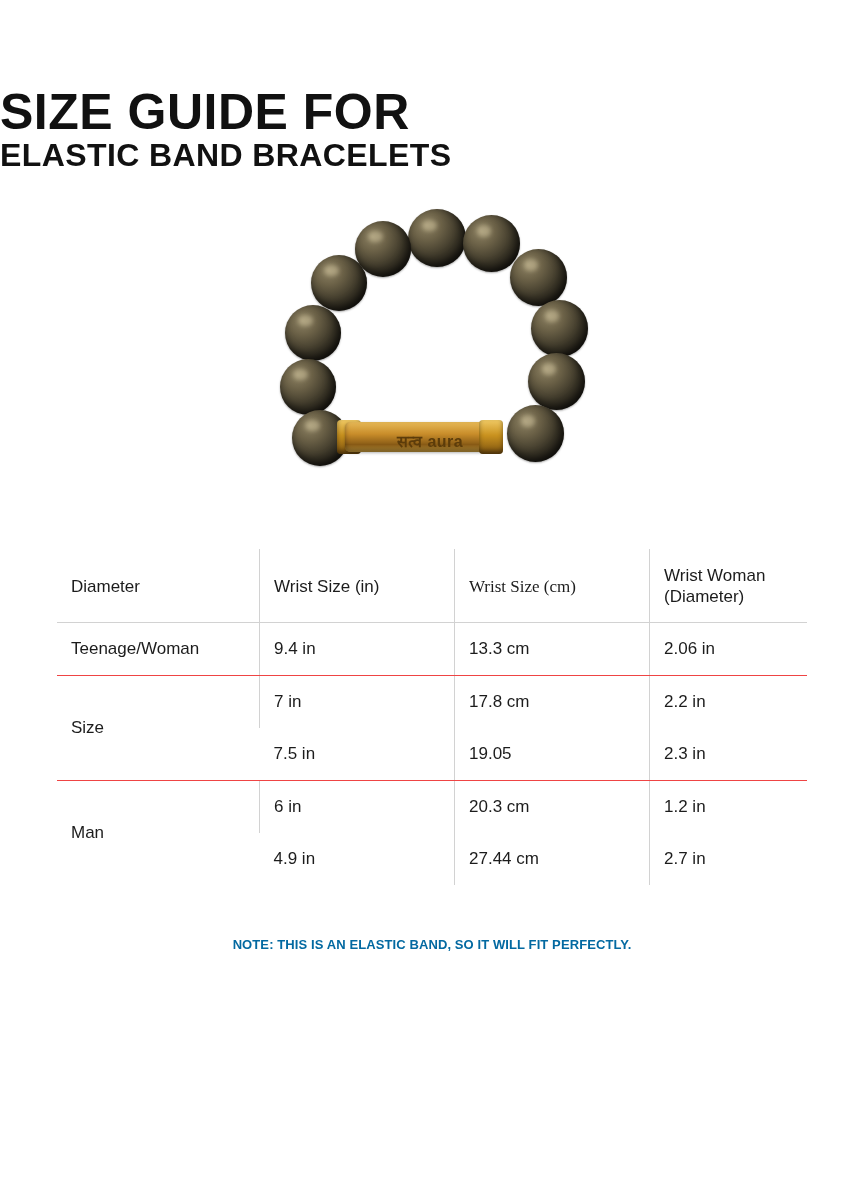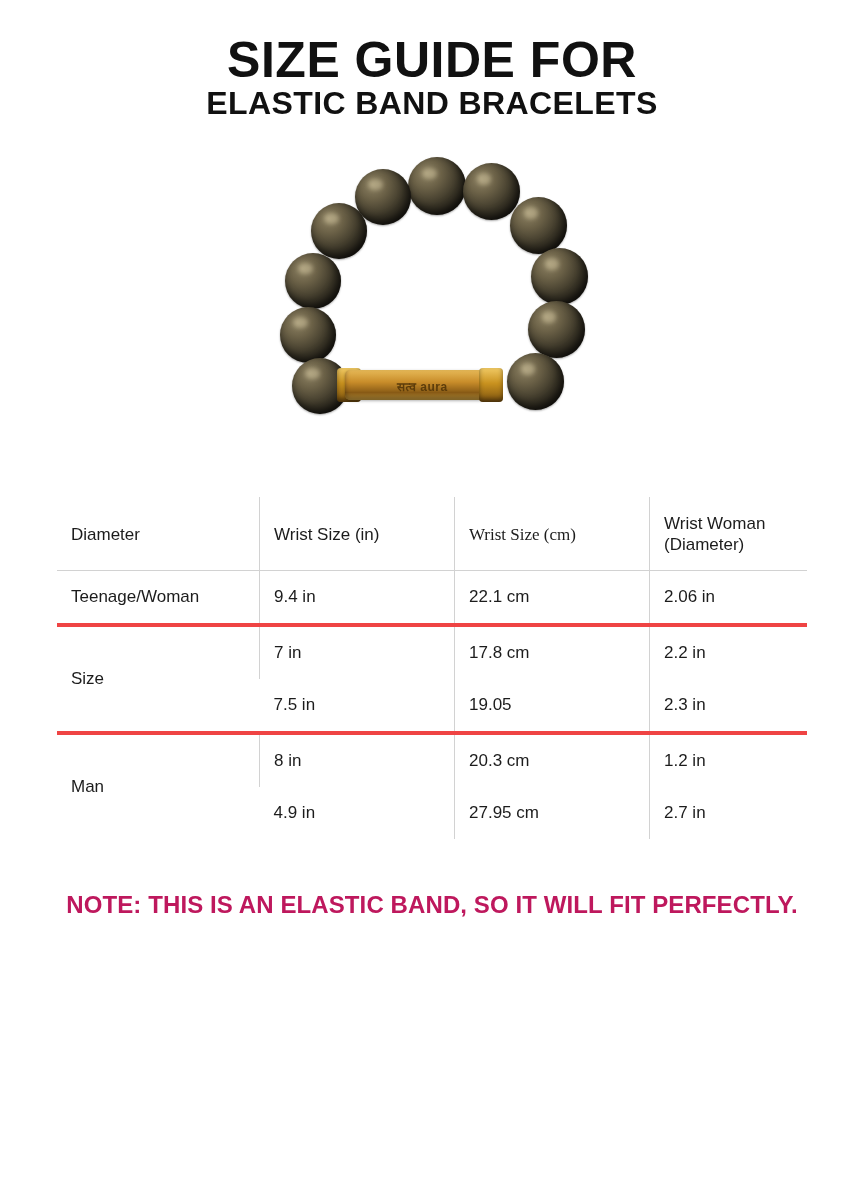--- a/index.html
+++ b/index.html
@@ -16,22 +16,22 @@
   }
   .page {
     position: relative;
     width: 864px;
     height: 1184px;
     box-sizing: border-box;
   }
 
   
   .heading {
-    text-align: center;
-    padding-top: 34px;
+    text-align: left;
+    padding-top: 86px;
   }
   .title-main {
     font-size: 50px;
     font-weight: 800;
     letter-spacing: 0.5px;
     line-height: 1.04;
     color: #111111;
     margin: 0;
   }
   .title-sub {
@@ -91,21 +91,21 @@
     border-radius: 4px;
     background: linear-gradient(180deg, #f0c964 0%, #c9921f 45%, #7d5310 100%);
     box-shadow: inset 0 -3px 5px rgba(0,0,0,0.45);
   }
   .clasp-cap.left { left: 70px; }
   .clasp-cap.right { left: 212px; }
   .clasp-text {
     position: absolute;
     left: 130px;
     top: 229px;
-    font-size: 12px;
+    font-size: 16px;
     font-weight: 700;
     color: #5c3c0a;
     letter-spacing: 0.5px;
   }
 
   
   .table-wrap {
     margin: 18px auto 0 auto;
     width: 750px;
   }
@@ -123,21 +123,21 @@
     vertical-align: middle;
   }
   table.size-table thead th {
     font-weight: 400;
     font-size: 17px;
     padding-bottom: 14px;
     border-bottom: 1px solid #d2d2d2;
     line-height: 1.25;
   }
   table.size-table tbody td {
-    border-bottom: 4px solid #ef4444;
+    border-bottom: 1px solid #ef4444;
   }
   table.size-table tbody tr:last-child td {
     border-bottom: none;
   }
   
   table.size-table th:nth-child(2),
   table.size-table td:nth-child(2),
   table.size-table th:nth-child(3),
   table.size-table td:nth-child(3),
   table.size-table th:nth-child(4),
@@ -152,24 +152,24 @@
     border-bottom: 1px solid #d2d2d2;
   }
   td.no-bottom {
     border-bottom: none !important;
   }
 
   
   .note {
     margin-top: 52px;
     text-align: center;
-    font-size: 24px;
+    font-size: 13px;
     font-weight: 700;
     letter-spacing: 0.1px;
-    color: #be185d;
+    color: #0369a1;
   }
 </style>
 </head>
 <body>
 
 <div class="page">
 
   <div class="heading">
     <h1 class="title-main">SIZE GUIDE FOR</h1>
     <h2 class="title-sub">ELASTIC BAND BRACELETS</h2>
@@ -204,43 +204,43 @@
           <th class="col-audience">Diameter</th>
           <th class="col-in">Wrist Size (in)</th>
           <th class="col-cm">Wrist Size (cm)</th>
           <th class="col-dia">Wrist Woman (Diameter)</th>
         </tr>
       </thead>
       <tbody>
         <tr>
           <td class="audience-cell" rowspan="1">Teenage/Woman</td>
           <td>9.4 in</td>
-          <td>22.1 cm</td>
+          <td>13.3 cm</td>
           <td>2.06 in</td>
         </tr>
         <tr>
           <td class="audience-cell" rowspan="2">Size</td>
           <td class="no-bottom">7 in</td>
           <td class="no-bottom">17.8 cm</td>
           <td class="no-bottom">2.2 in</td>
         </tr>
         <tr>
           <td>7.5 in</td>
           <td>19.05</td>
           <td>2.3 in</td>
         </tr>
         <tr>
           <td class="audience-cell no-bottom" rowspan="2">Man</td>
-          <td class="no-bottom">8 in</td>
+          <td class="no-bottom">6 in</td>
           <td class="no-bottom">20.3 cm</td>
           <td class="no-bottom">1.2 in</td>
         </tr>
         <tr>
           <td>4.9 in</td>
-          <td>27.95 cm</td>
+          <td>27.44 cm</td>
           <td>2.7 in</td>
         </tr>
       </tbody>
     </table>
   </div>
 
   <div class="note">NOTE: THIS IS AN ELASTIC BAND, SO IT WILL FIT PERFECTLY.</div>
 
 </div>
 

